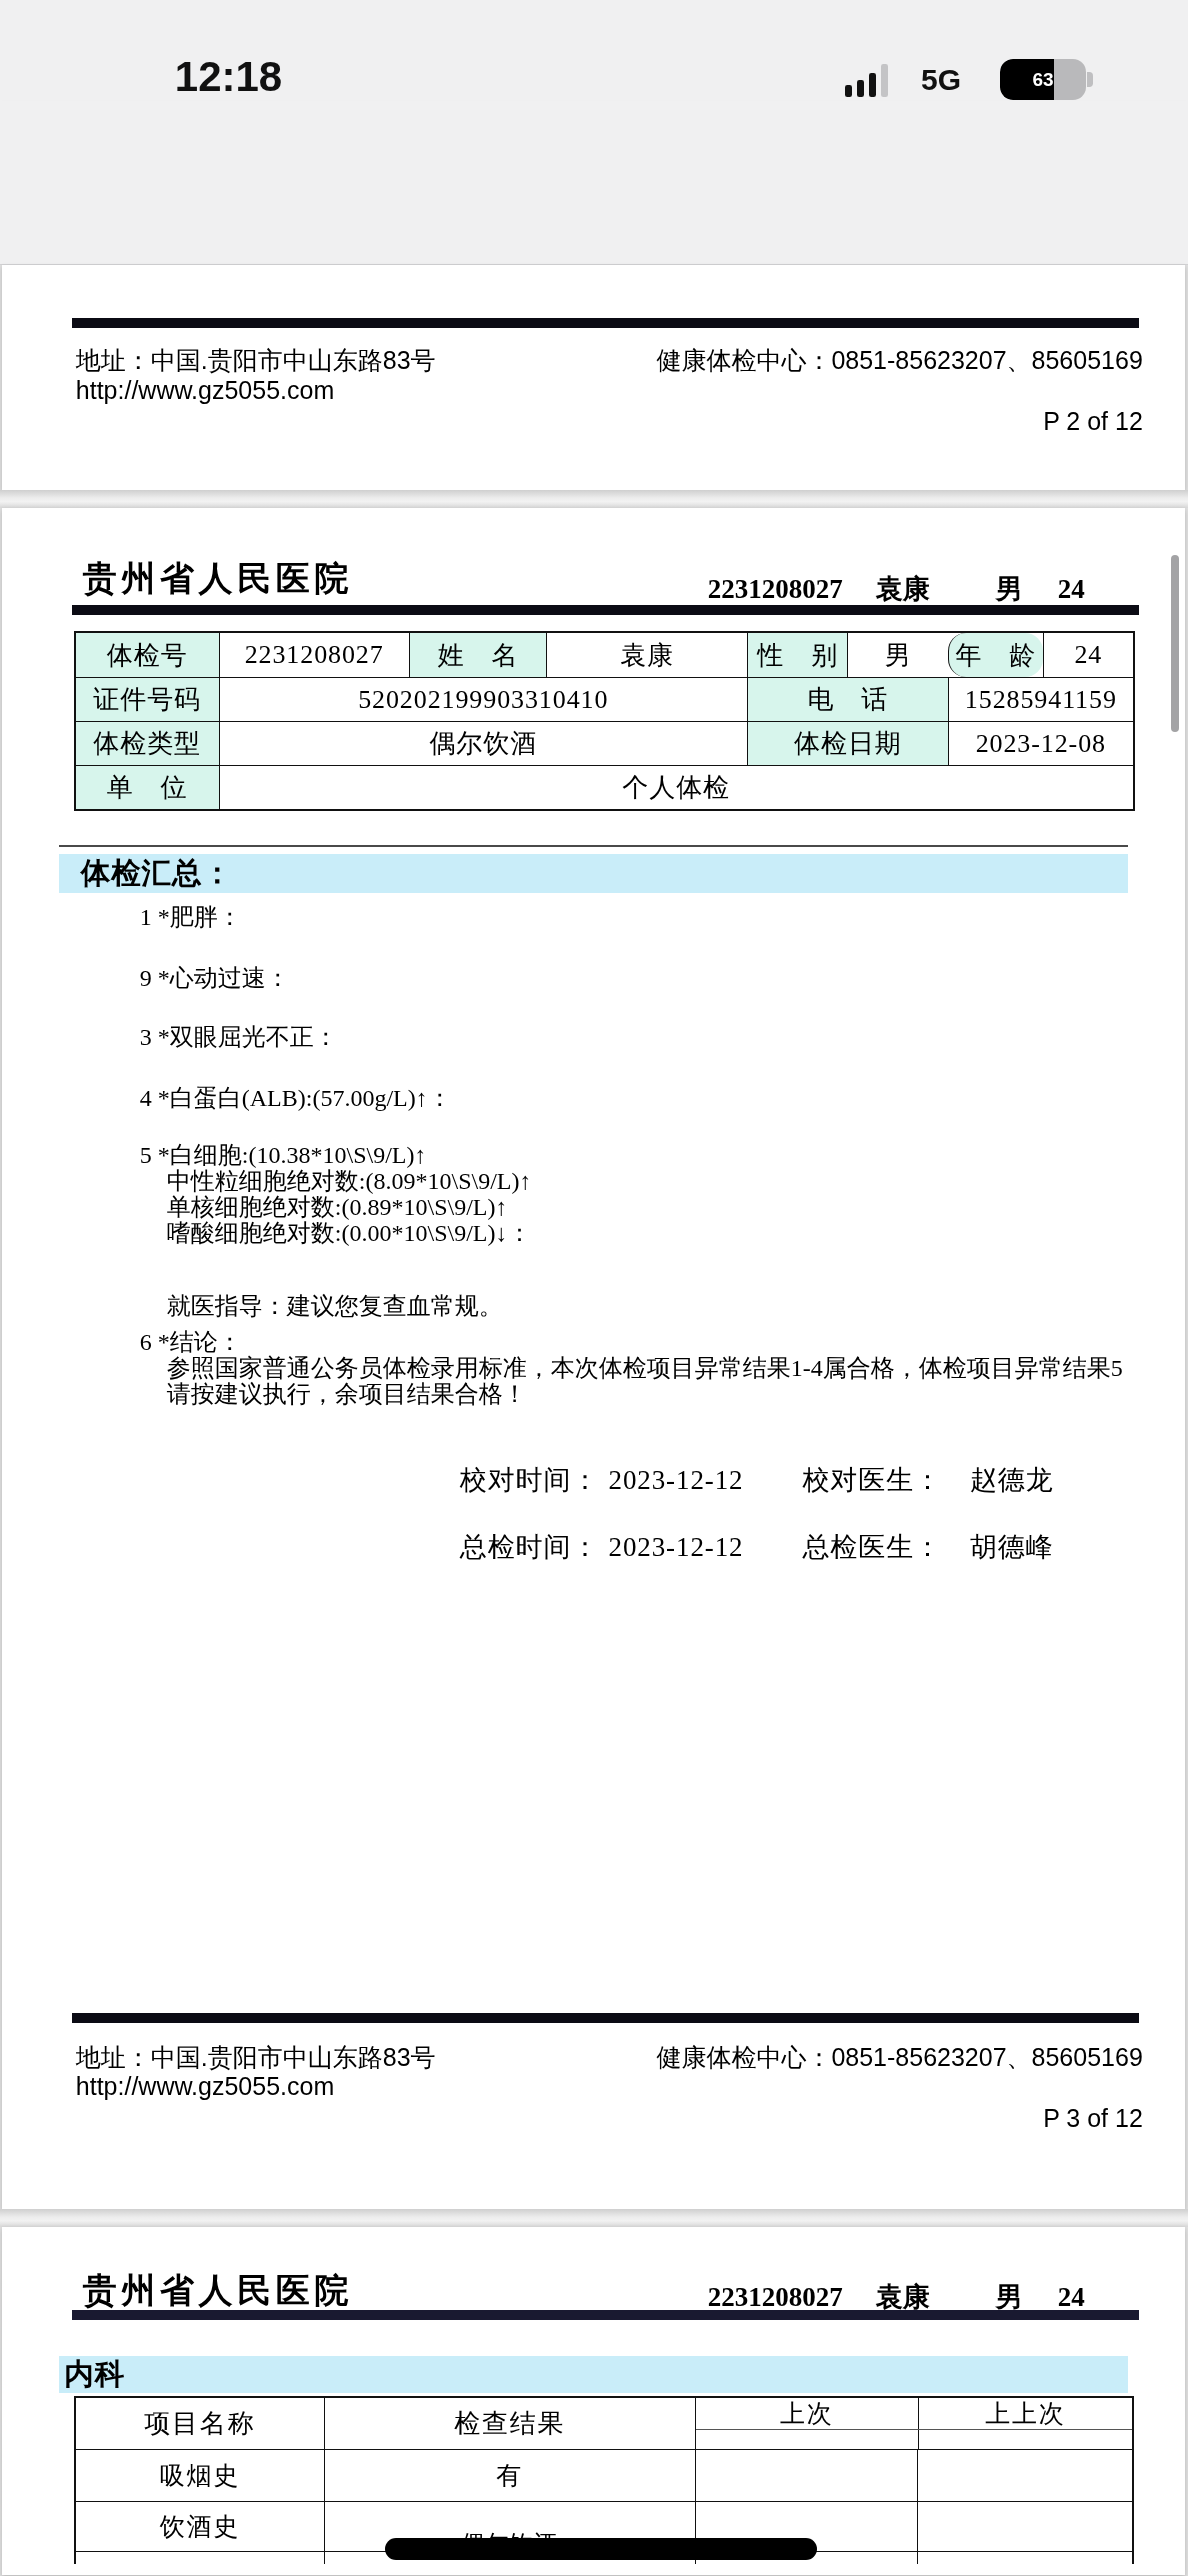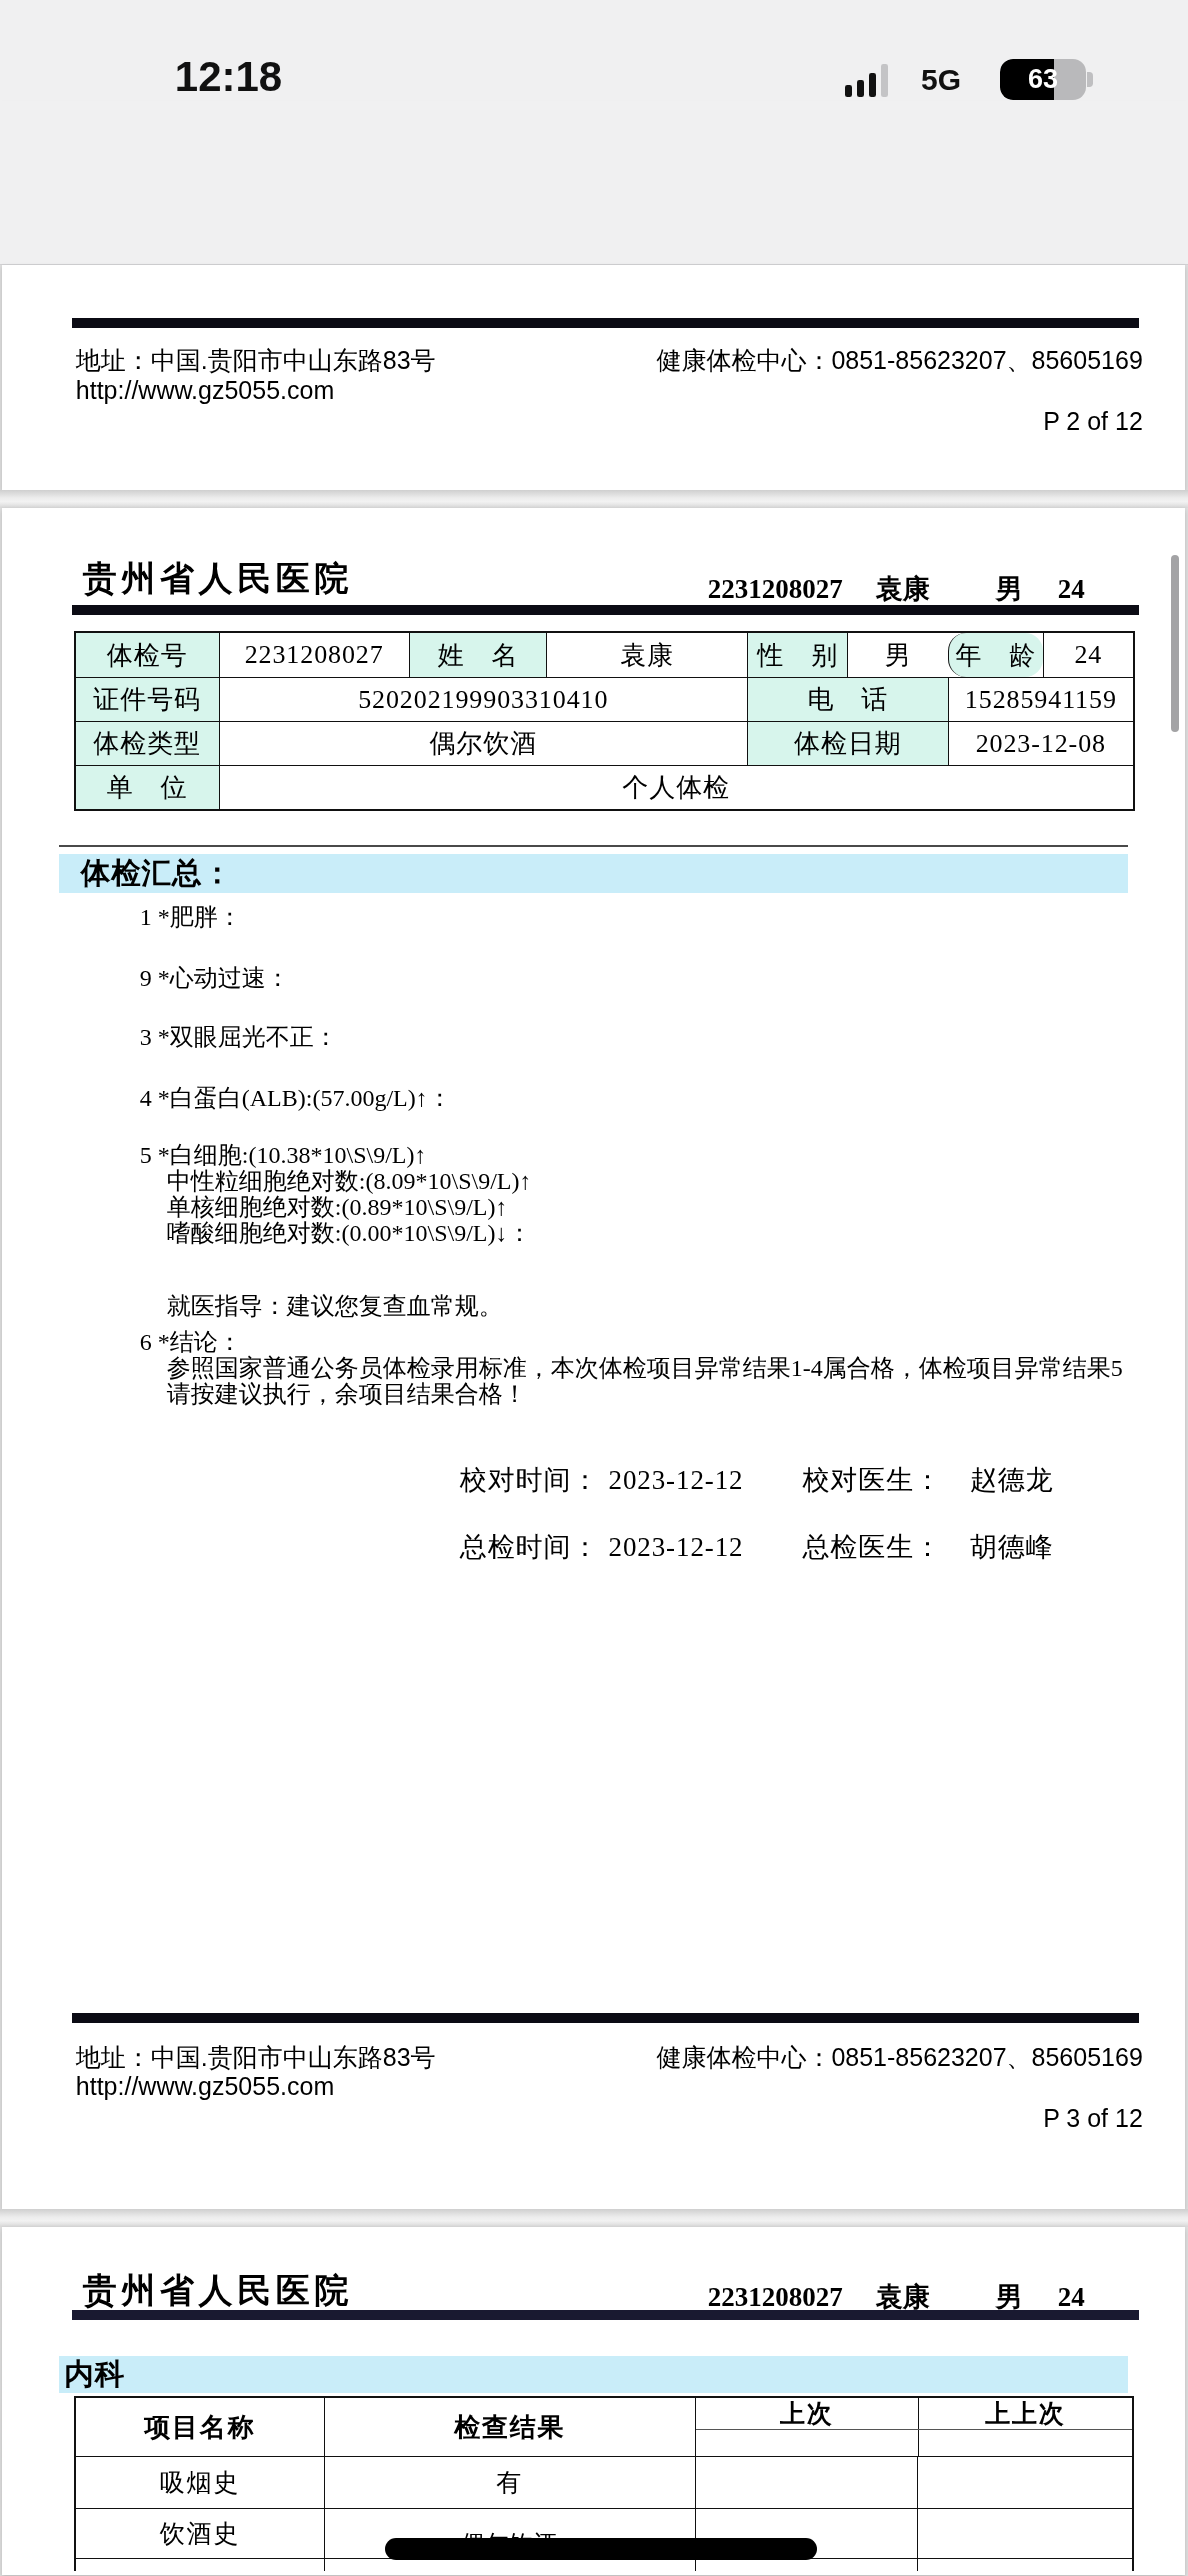--- a/index.html
+++ b/index.html
@@ -14,21 +14,21 @@
   .signal { position:absolute; left:845px; top:64px; width:44px; height:33px; display:flex; align-items:flex-end; gap:4.6px; }
   .signal i { display:block; width:7.4px; border-radius:2.3px; background:#111; }
   .signal i.b1{height:12px;} .signal i.b2{height:16.6px;} .signal i.b3{height:24px;}
   .signal i.b4{height:33px; background:#c4c4c6;}
   .net-label { position:absolute; left:921px; top:63px; font-size:30px; font-weight:600; color:#111; }
   .battery { position:absolute; left:1000px; top:59px; width:86px; height:41px; border-radius:13px;
              background:#b9b9bb; overflow:hidden; }
   .battery-fill { position:absolute; left:0; top:0; bottom:0; width:63%; background:#000;
                   border-radius:13px 0 0 13px; }
   .battery-num { position:absolute; inset:0; display:flex; align-items:center; justify-content:center;
-                 color:#fff; font-size:27px; font-weight:700; }
+                 color:#fff; font-size:19px; font-weight:700; }
   .battery-nub { position:absolute; left:1087px; top:72px; width:5.5px; height:14.7px;
                  background:#bfbfc1; border-radius:0 3.7px 3.7px 0; }
 
   .nav-bar { position:absolute; left:0; top:101px; width:1188px; height:164px; background:#f0f0f1;
              border-bottom:1.8px solid #d2d2d4; box-shadow:0 2.8px 5.5px rgba(0,0,0,0.05); }
   .back-btn { position:absolute; left:33px; top:175px; width:55px; height:66px; cursor:pointer; }
   .nav-title { position:absolute; left:0; top:184px; width:1188px; text-align:center;
                font-size:39px; font-weight:650; color:#141414; }
   .more-btn { position:absolute; left:1076px; top:184px; width:74px; height:46px;
               display:flex; align-items:center; gap:10px; cursor:pointer; }
@@ -79,21 +79,21 @@
 
   .sum-item { position:absolute; left:138px; font-size:24px; line-height:26px; white-space:nowrap; }
   .sum-item .cont { margin-left:27px; }
   .review-row { position:absolute; left:458px; display:flex; align-items:baseline; font-size:27px;
                 letter-spacing:0.9px; white-space:nowrap; }
   .review-row .rv-val { margin-left:9.2px; } .review-row .rv-lab2 { margin-left:59px; }
   .review-row .rv-name { margin-left:28px; }
 
   
   .nk-table { position:absolute; left:72px; top:169px; width:1060px; border:2.8px solid #111; border-bottom:none; }
-  .nk-header { display:flex; height:59px; border-bottom:1.8px solid #111;font-weight:bold; }
+  .nk-header { display:flex; height:52px; border-bottom:1.8px solid #111; }
   .nk-hc { display:flex; align-items:center; justify-content:center; font-size:26px; letter-spacing:1.8px; }
   .nk-c1 { width:23.5%; } .nk-c2 { width:35.1%; border-left:1.8px solid #111; }
   .nk-sub { width:41.4%; border-left:1.8px solid #111; display:flex; flex-direction:column; }
   .nk-sub-top { display:flex; height:32px; border-bottom:1.8px solid #555; }
   .nk-sub-bot { display:flex; flex:1; }
   .nk-sub .half1 { width:51%; display:flex; align-items:center; justify-content:center; font-size:25px; letter-spacing:1.8px; }
   .nk-sub .half2 { width:49%; border-left:1.8px solid #111; display:flex; align-items:center; justify-content:center; font-size:25px; letter-spacing:1.8px; }
   .nk-row { display:flex; border-bottom:1.8px solid #111; }
   .nk-cell { display:flex; align-items:center; justify-content:center; font-size:25px; letter-spacing:1.8px; position:relative; }
   .nk-r1 { height:52px; } .nk-r2 { height:50px; } .nk-r3 { height:12px; border-bottom:none; }

